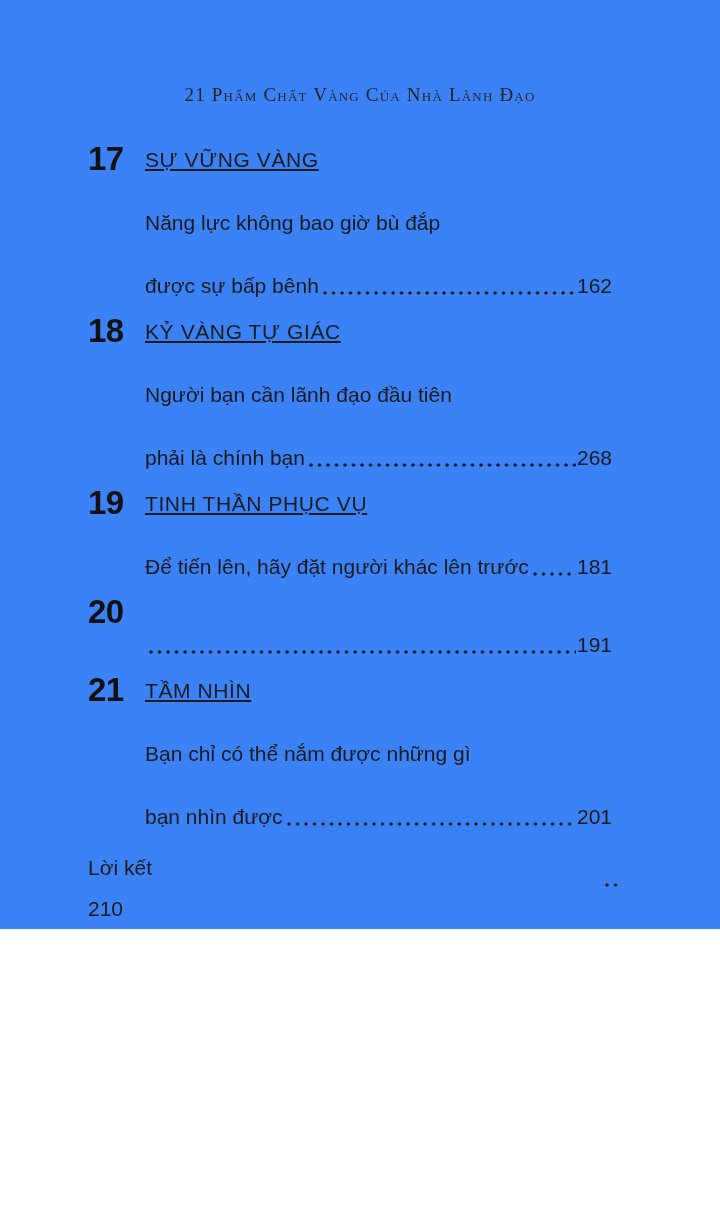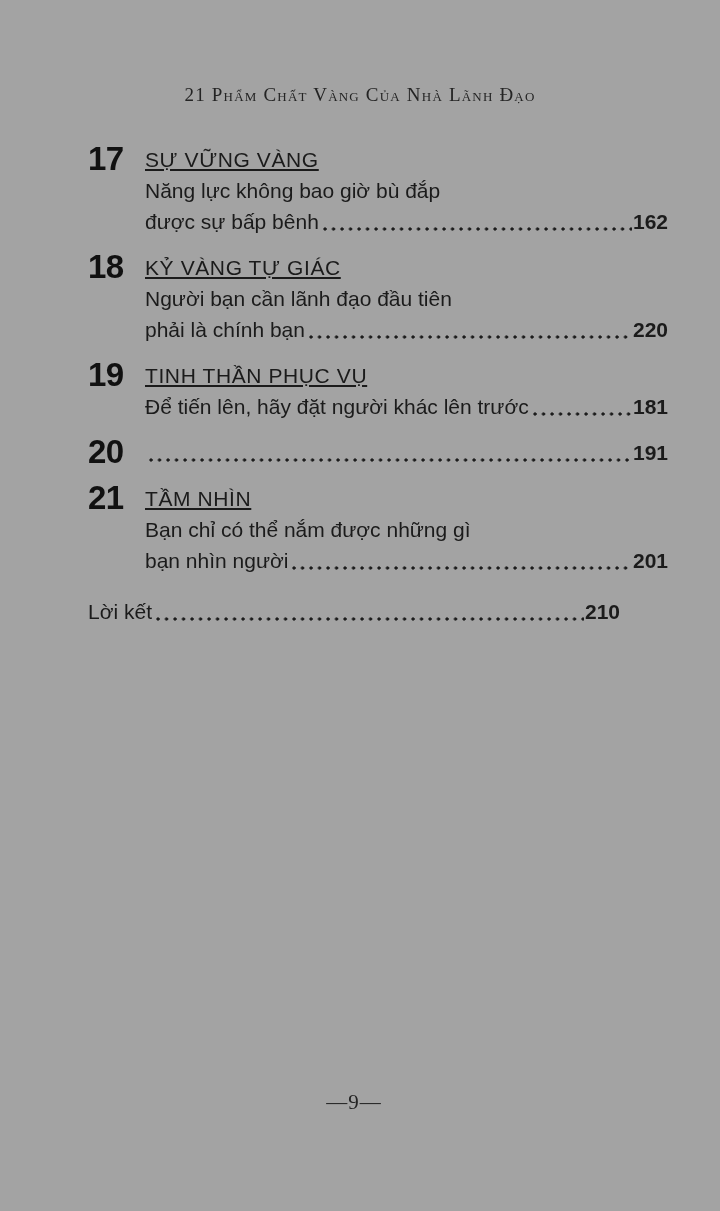--- a/index.html
+++ b/index.html
@@ -3,42 +3,42 @@
 <meta charset="utf-8">
 <style>
   html, body {
     margin: 0;
     padding: 0;
     background: #ffffff;
   }
   .page {
     position: relative;
     width: 720px;
-    height: 1211px;
-    background: #a3a3a3;
+    height: 929px;
+    background: #3b82f6;
     color: #1b1b1b;
     font-family: "Liberation Sans", sans-serif;
     overflow: hidden;
     box-sizing: border-box;
   }
   
   .running-head {
     padding-top: 84px;
     text-align: center;
     font-family: "Liberation Serif", serif;
     font-variant: small-caps;
     font-size: 19px;
     letter-spacing: 1.2px;
     color: #242424;
   }
   
   .toc {
     margin-top: 38px;
     padding-left: 88px;
-    padding-right: 52px;
+    padding-right: 108px;
   }
   .entry {
     display: flex;
     align-items: flex-start;
     margin-bottom: 15px;
   }
   .num {
     width: 57px;
     flex: 0 0 57px;
     font-weight: bold;
@@ -55,51 +55,52 @@
   }
   .title {
     font-size: 21px;
     letter-spacing: 0.6px;
     color: #1b1b1b;
     white-space: nowrap;
     text-decoration: underline;
   }
   .sub {
     color: #1b1b1b;
+    margin-top: 32px;
   }
   .subrow {
     display: flex;
     align-items: center;
   }
   .subtext {
     white-space: nowrap;
   }
   .leader {
     flex: 1 1 auto;
     min-width: 14px;
     height: 4px;
     align-self: flex-end;
     margin: 0 1px 6px 4px;
     background-image: radial-gradient(circle at 2px 2px, #1b1b1b 1.35px, rgba(0,0,0,0) 1.9px);
     background-size: 8.5px 4px;
     background-repeat: repeat-x;
   }
   .pagenum {
     white-space: nowrap;
-    font-weight: bold;
   }
   
   .closing-row {
     display: flex;
     align-items: flex-start;
     margin-top: 20px;
     padding-left: 88px;
     padding-right: 100px;
     font-size: 21px;
     line-height: 31px;
+    flex-direction: column;
   }
   
   .folio {
     position: absolute;
     left: 88px;
     right: 100px;
     top: 1090px;
     text-align: center;
     font-family: "Liberation Serif", serif;
     font-size: 21px;
@@ -128,21 +129,21 @@
         </div>
       </div>
       <div class="entry">
         <div class="num">18</div>
         <div class="entry-body">
           <div class="title">KỶ VÀNG TỰ GIÁC</div>
           <div class="sub">Người bạn cần lãnh đạo đầu tiên</div>
           <div class="sub subrow">
             <span class="subtext">phải là chính bạn</span>
             <span class="leader"></span>
-            <span class="pagenum">220</span>
+            <span class="pagenum">268</span>
           </div>
         </div>
       </div>
       <div class="entry">
         <div class="num">19</div>
         <div class="entry-body">
           <div class="title">TINH THẦN PHỤC VỤ</div>
           <div class="sub subrow">
             <span class="subtext">Để tiến lên, hãy đặt người khác lên trước</span>
             <span class="leader"></span>
@@ -158,21 +159,21 @@
             <span class="pagenum">191</span>
           </div>
         </div>
       </div>
       <div class="entry">
         <div class="num">21</div>
         <div class="entry-body">
           <div class="title">TẦM NHÌN</div>
           <div class="sub">Bạn chỉ có thể nắm được những gì</div>
           <div class="sub subrow">
-            <span class="subtext">bạn nhìn người</span>
+            <span class="subtext">bạn nhìn được</span>
             <span class="leader"></span>
             <span class="pagenum">201</span>
           </div>
         </div>
       </div>
     </div>
 
   <div class="closing-row">
     <span class="subtext">Lời kết</span>
     <span class="leader"></span>

